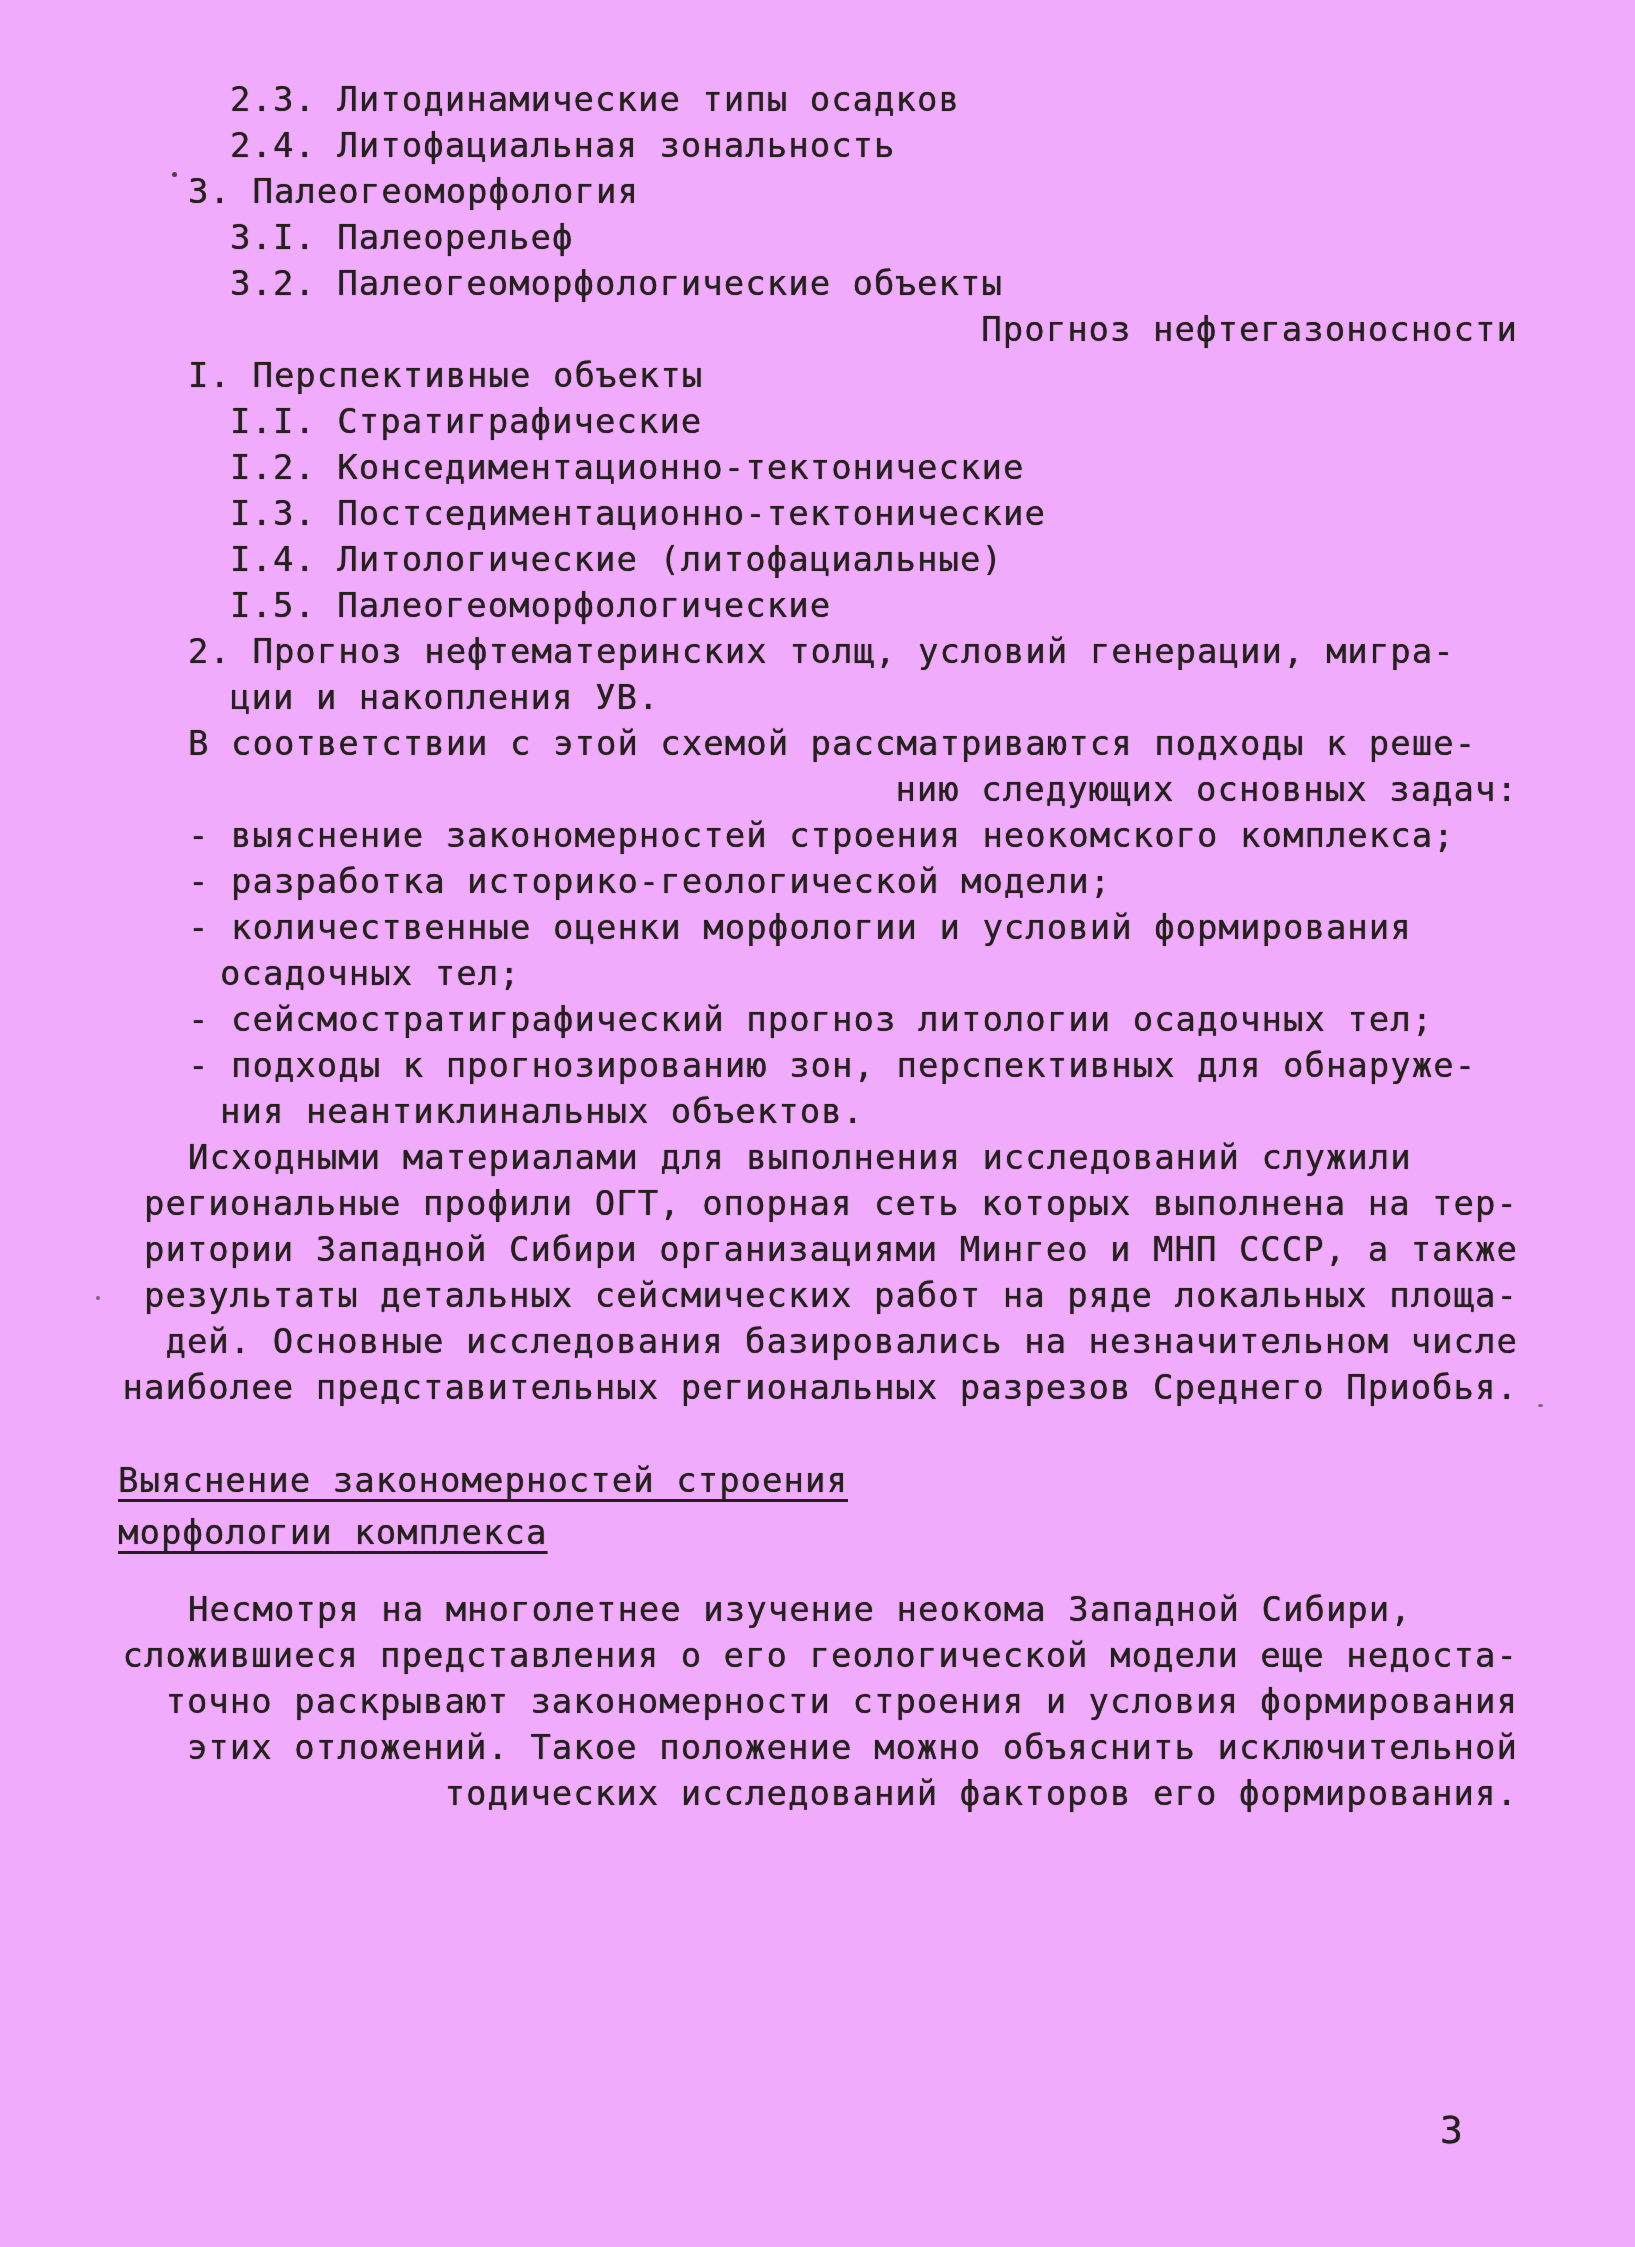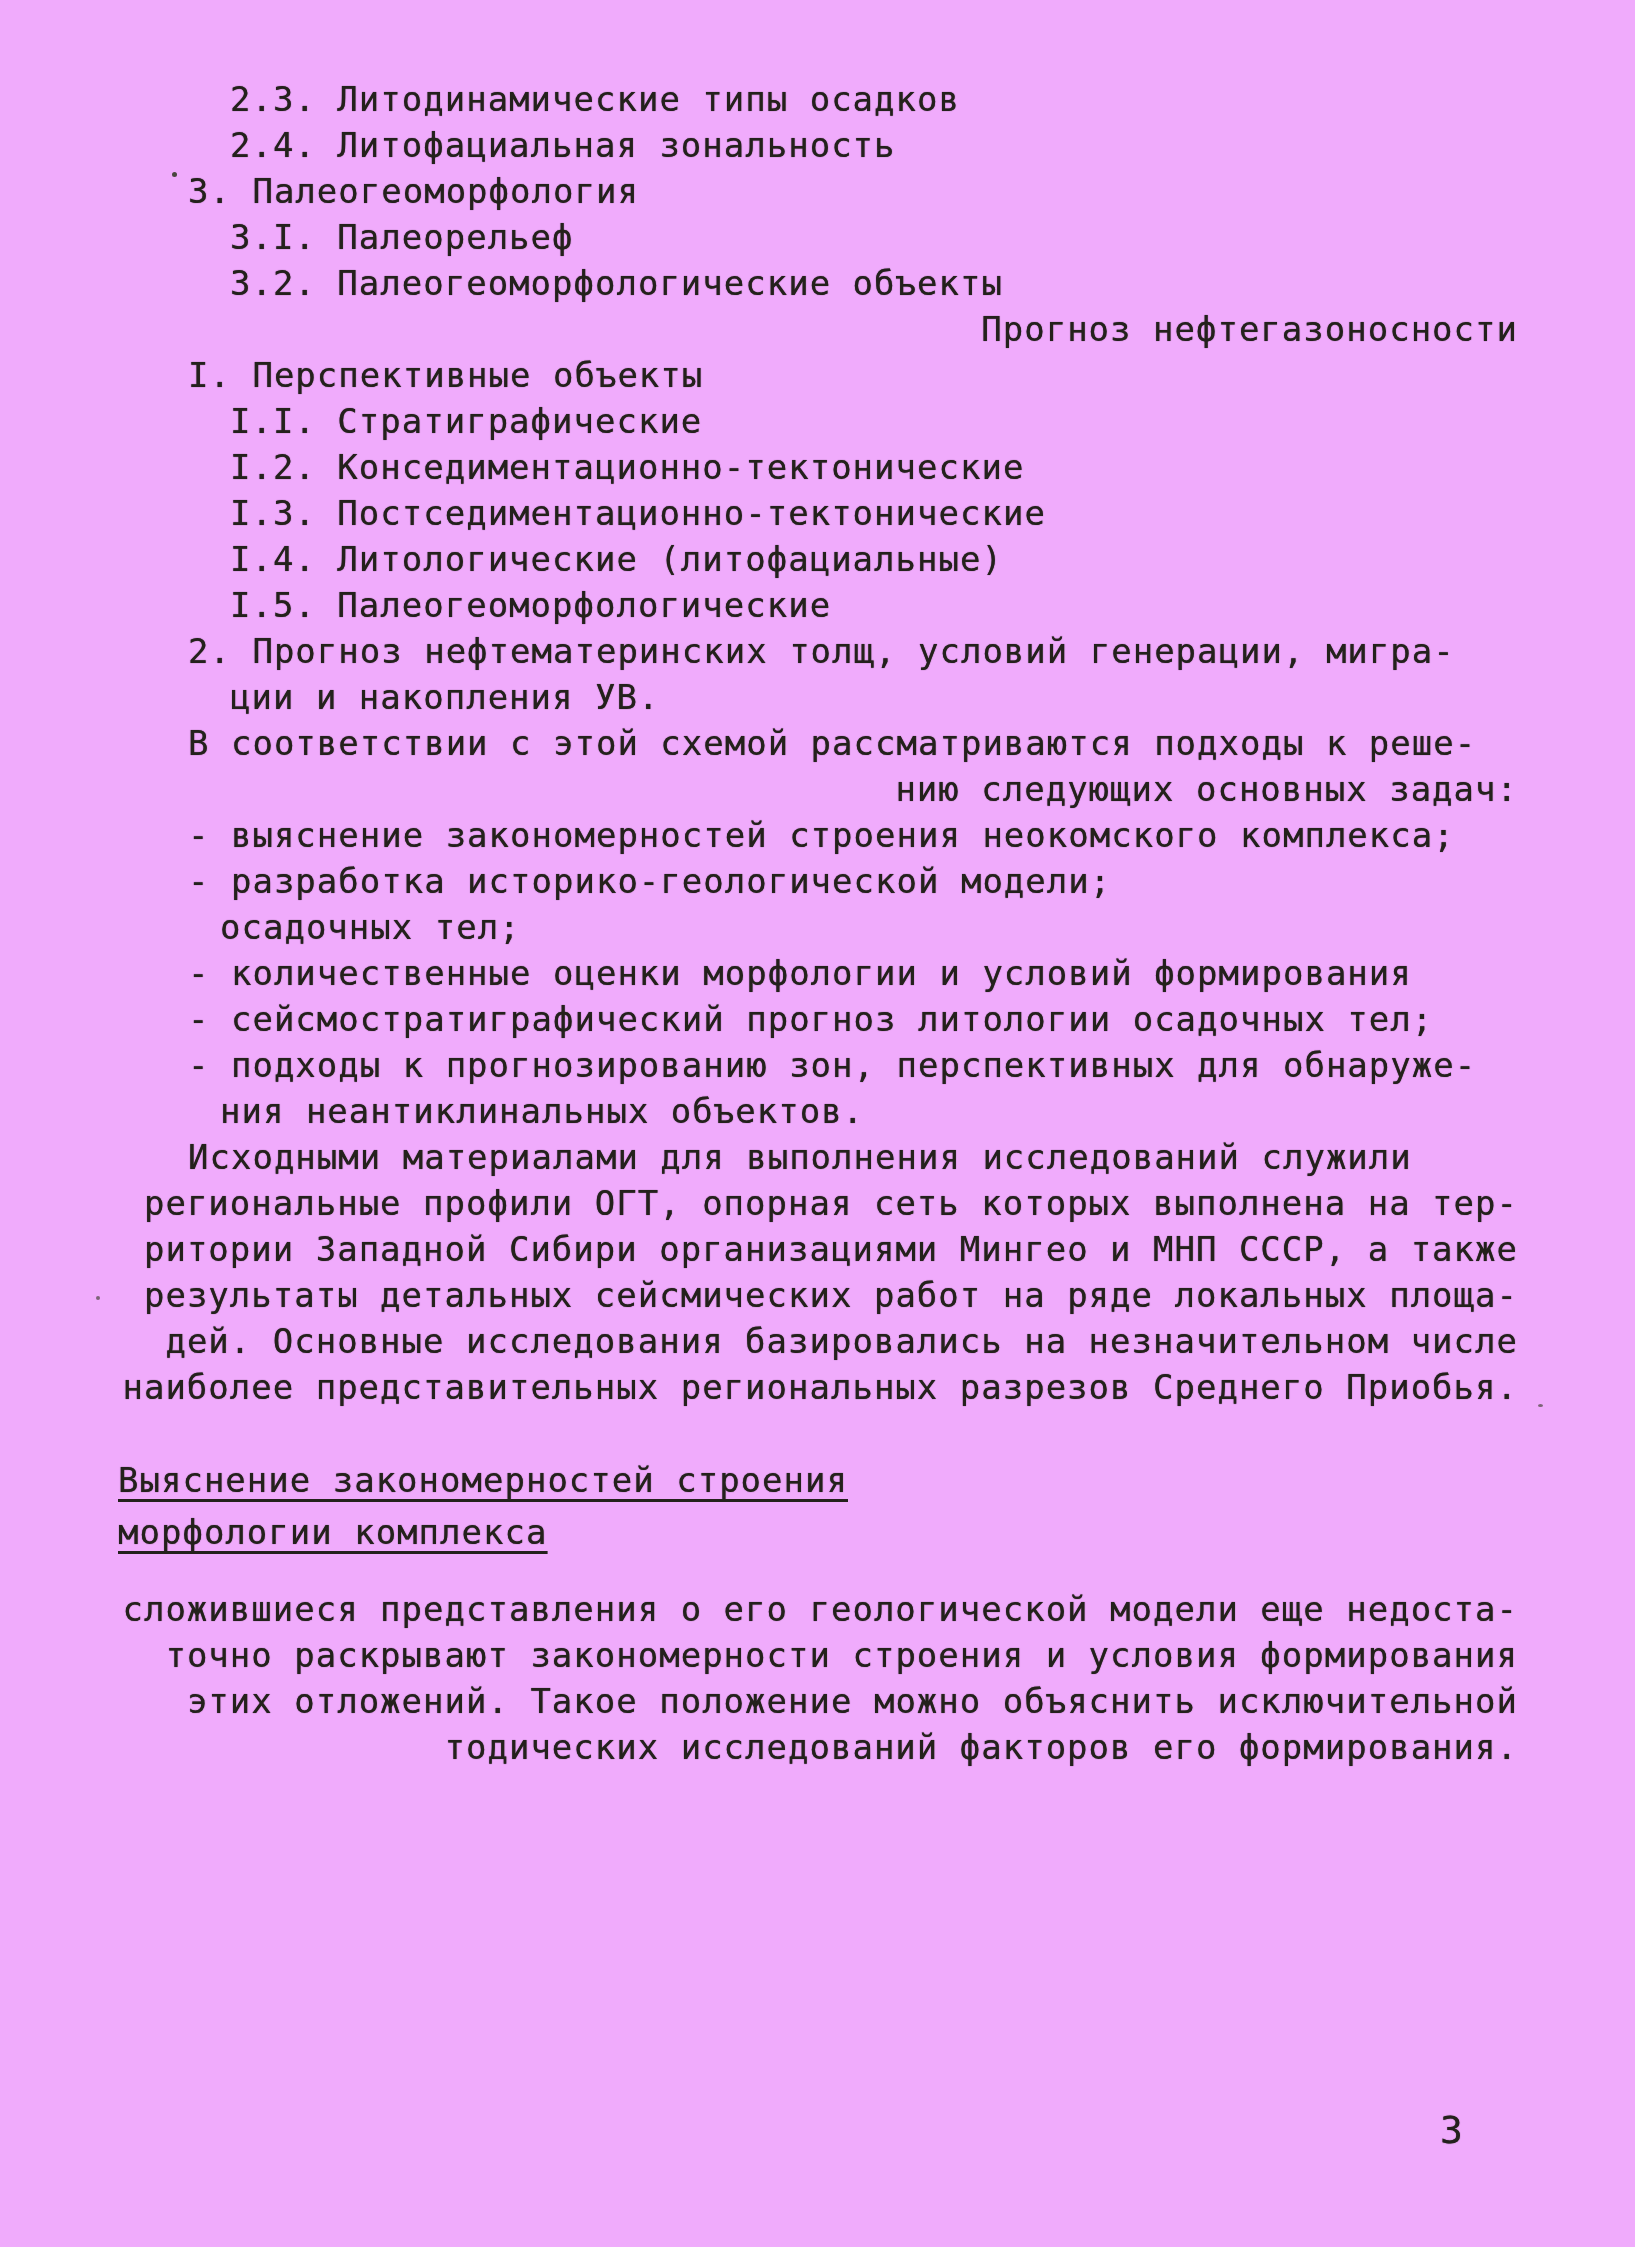--- a/index.html
+++ b/index.html
@@ -83,38 +83,39 @@
     <div class="line ind2">I.4. Литологические (литофациальные)</div>
     <div class="line ind2">I.5. Палеогеоморфологические</div>
     <div class="line ind1">2. Прогноз нефтематеринских толщ, условий генерации, мигра-</div>
     <div class="line ind2">ции и накопления УВ.</div>
 
     <div class="line ind1 block-gap">В соответствии с этой схемой рассматриваются подходы к реше-</div>
     <div class="line ind0">нию следующих основных задач:</div>
 
     <div class="line ind1">- выяснение закономерностей строения неокомского комплекса;</div>
     <div class="line ind1">- разработка историко-геологической модели;</div>
+    <div class="line ind1">- количественные оценки морфологии и условий формирования</div>
     <div class="line indc">осадочных тел;</div>
-    <div class="line ind1">- количественные оценки морфологии и условий формирования</div>
     <div class="line ind1">- сейсмостратиграфический прогноз литологии осадочных тел;</div>
     <div class="line ind1">- подходы к прогнозированию зон, перспективных для обнаруже-</div>
     <div class="line indc">ния неантиклинальных объектов.</div>
 
     <div class="line ind1">Исходными материалами для выполнения исследований служили</div>
     <div class="line ind0">региональные профили ОГТ, опорная сеть которых выполнена на тер-</div>
     <div class="line ind0">ритории Западной Сибири организациями Мингео и МНП СССР, а также</div>
     <div class="line ind0">результаты детальных сейсмических работ на ряде локальных площа-</div>
     <div class="line ind0">дей. Основные исследования базировались на незначительном числе</div>
     <div class="line ind0">наиболее представительных региональных разрезов Среднего Приобья.</div>
 
     <div class="heading-block">
       <div><span class="u">Выяснение закономерностей строения</span></div>
       <div><span class="u">морфологии комплекса</span></div>
     </div>
 
+    <div class="line ind1">Несмотря на многолетнее изучение неокома Западной Сибири,</div>
     <div class="line ind0">сложившиеся представления о его геологической модели еще недоста-</div>
     <div class="line ind0">точно раскрывают закономерности строения и условия формирования</div>
     <div class="line ind0">этих отложений. Такое положение можно объяснить исключительной</div>
     <div class="line ind0">тодических исследований факторов его формирования.</div>
 
   </div>
 
   <div class="page-number">3</div>
 </div>
 

